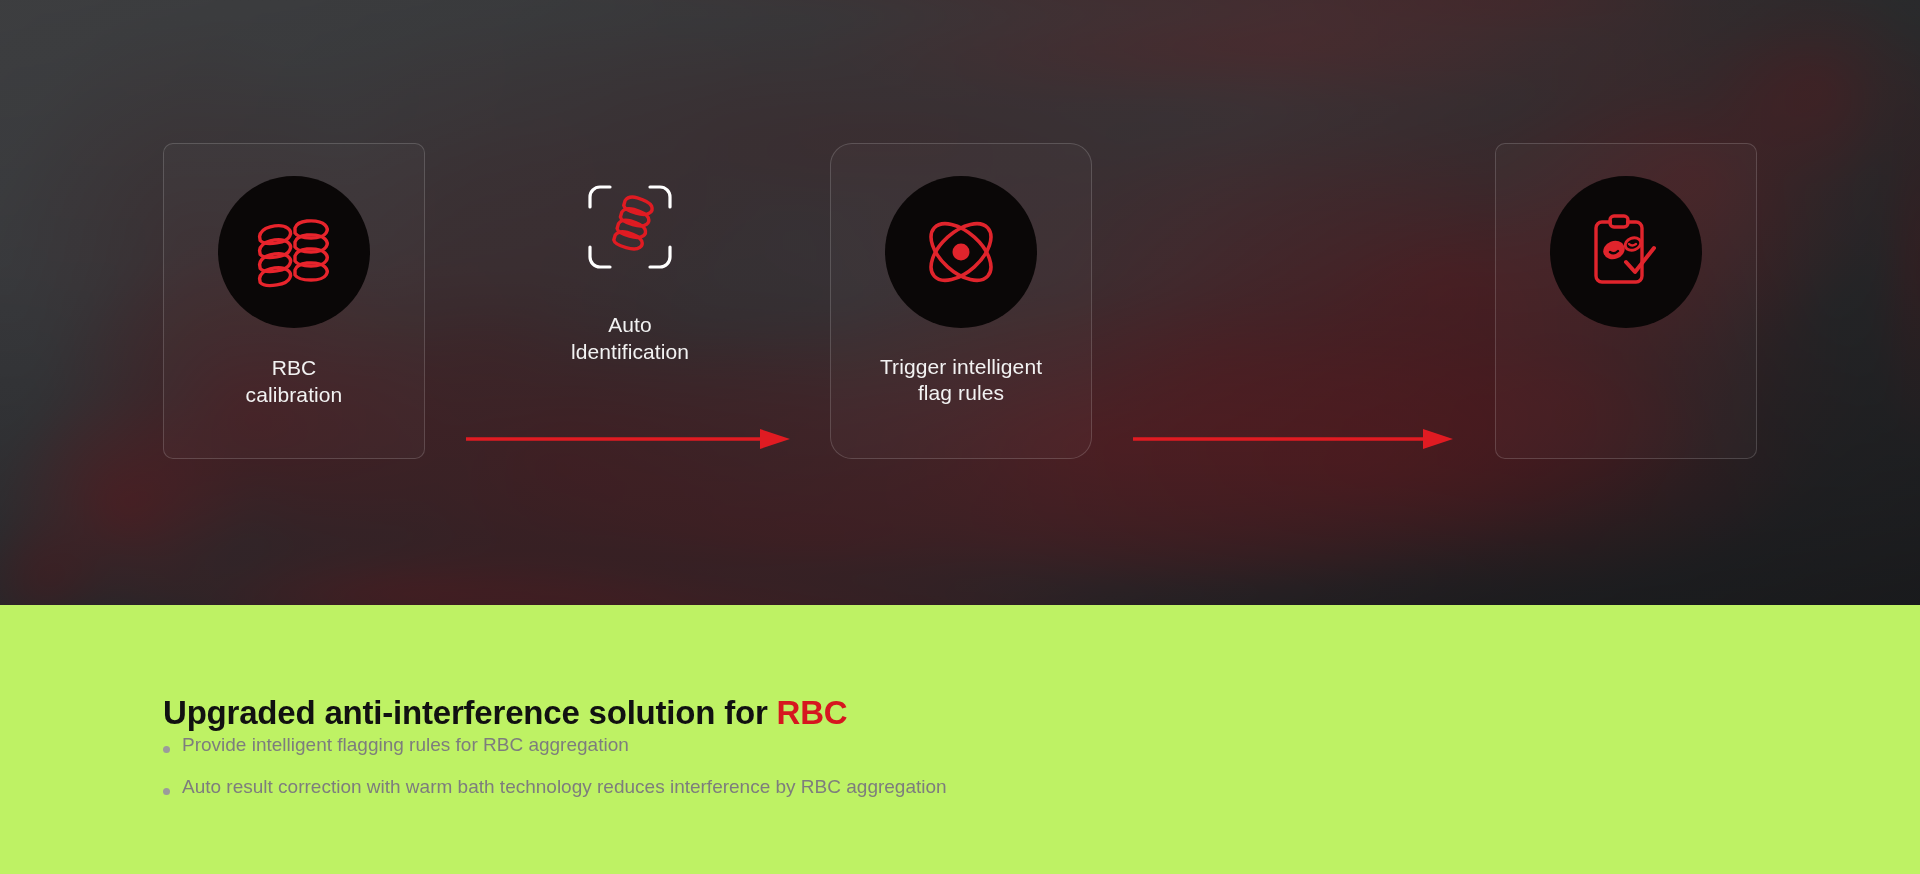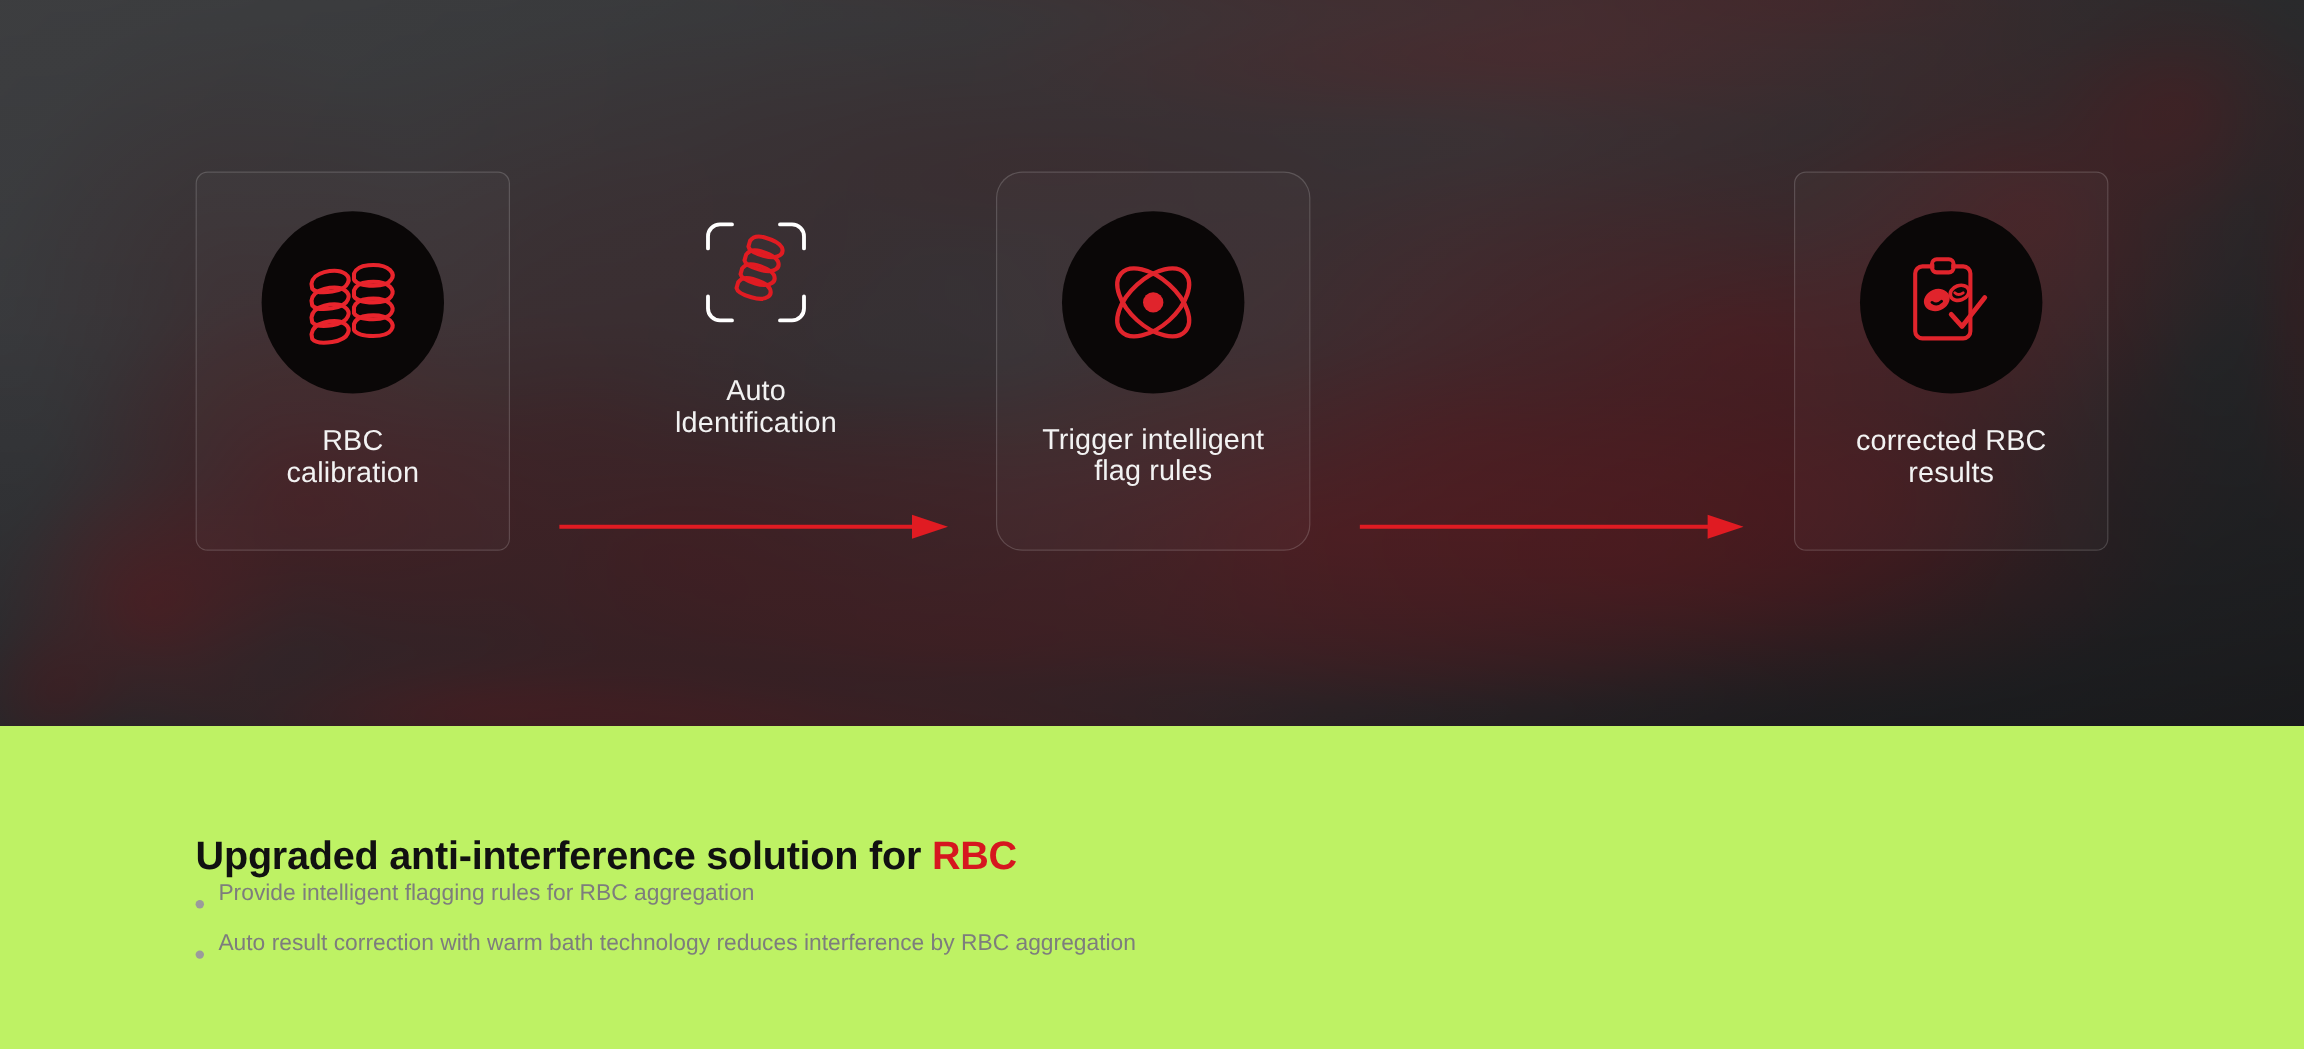--- a/index.html
+++ b/index.html
@@ -75,21 +75,21 @@
   }
   .step .plain-icon{margin-top:28px;}
   .step .cap{margin-top:24px;}
 
   .disc{
     width:152px;height:152px;border-radius:50%;
     background:#0a0707;
     display:flex;align-items:center;justify-content:center;
   }
   .cap{
-    color:#f2f2f2;font-size:24px;line-height:27px;text-align:center;
+    color:#f2f2f2;font-size:21px;line-height:27px;text-align:center;
     font-weight:400;letter-spacing:.1px;width:238px;
   }
   .cap.tight{line-height:26px;}
 
   
   #card-1{left:163px;}
   #step-2{left:499px;}
   #card-3{left:830px;border-radius:22px;}
   #step-4{left:1165px;}
   #card-5{left:1495px;}
@@ -107,21 +107,21 @@
 
   
   .content{position:absolute;left:0;top:605px;width:1920px;height:269px;background:#bef264;}
   .headline{
     position:absolute;left:163px;top:62px;
     font-size:33px;font-weight:700;color:#111111;letter-spacing:-.2px;
     white-space:nowrap;
   }
   .headline .accent{color:#d6171f;}
   .bullets{position:absolute;left:163px;top:128px;}
-  .bullet{display:flex;align-items:flex-end;margin-bottom:18px;}
+  .bullet{display:flex;align-items:center;margin-bottom:18px;}
   .dot{
     width:7px;height:7px;border-radius:50%;background:#9b9b9b;
     margin-top:9px;margin-right:12px;flex:0 0 auto;
   }
   .btext{font-size:19px;color:#7d7d7d;line-height:24px;white-space:nowrap;}
 </style>
 </head>
 <body>
 
 <div class="page">
@@ -206,24 +206,20 @@
                 <rect x="32" y="12" width="18" height="11" rx="4"></rect>
               </g>
               <g>
                 <ellipse cx="36" cy="46" rx="11" ry="9" fill="#e0242c" transform="rotate(-22 36 46)"></ellipse>
                 <path d="M32 48 q4 3 8-1" fill="none" stroke="#0a0707" stroke-width="2.4" stroke-linecap="round"></path>
                 <ellipse cx="55" cy="40" rx="8" ry="6" fill="none" stroke="#e0242c" stroke-width="3" transform="rotate(-20 55 40)"></ellipse>
                 <path d="M51 40 q3 3 7 0" fill="none" stroke="#e0242c" stroke-width="2.4" stroke-linecap="round"></path>
               </g>
               <path d="M48 58 L57 68 L76 44" fill="none" stroke="#e0242c" stroke-width="4" stroke-linecap="round" stroke-linejoin="round"></path>
             </svg>
-          </div>
-          <div class="cap">
-            <span>corrected RBC</span><br>
-            <span>results</span>
           </div>
         </div>
 
         <div class="arrow" id="arrow-1">
           <svg width="324" height="22" viewBox="0 0 324 22" preserveAspectRatio="none">
             <line x1="0" y1="11" x2="298" y2="11" stroke="#e01b22" stroke-width="3.4"></line>
             <polygon points="294,1 324,11 294,21" fill="#e01b22"></polygon>
           </svg>
         </div>
         <div class="arrow" id="arrow-2">

